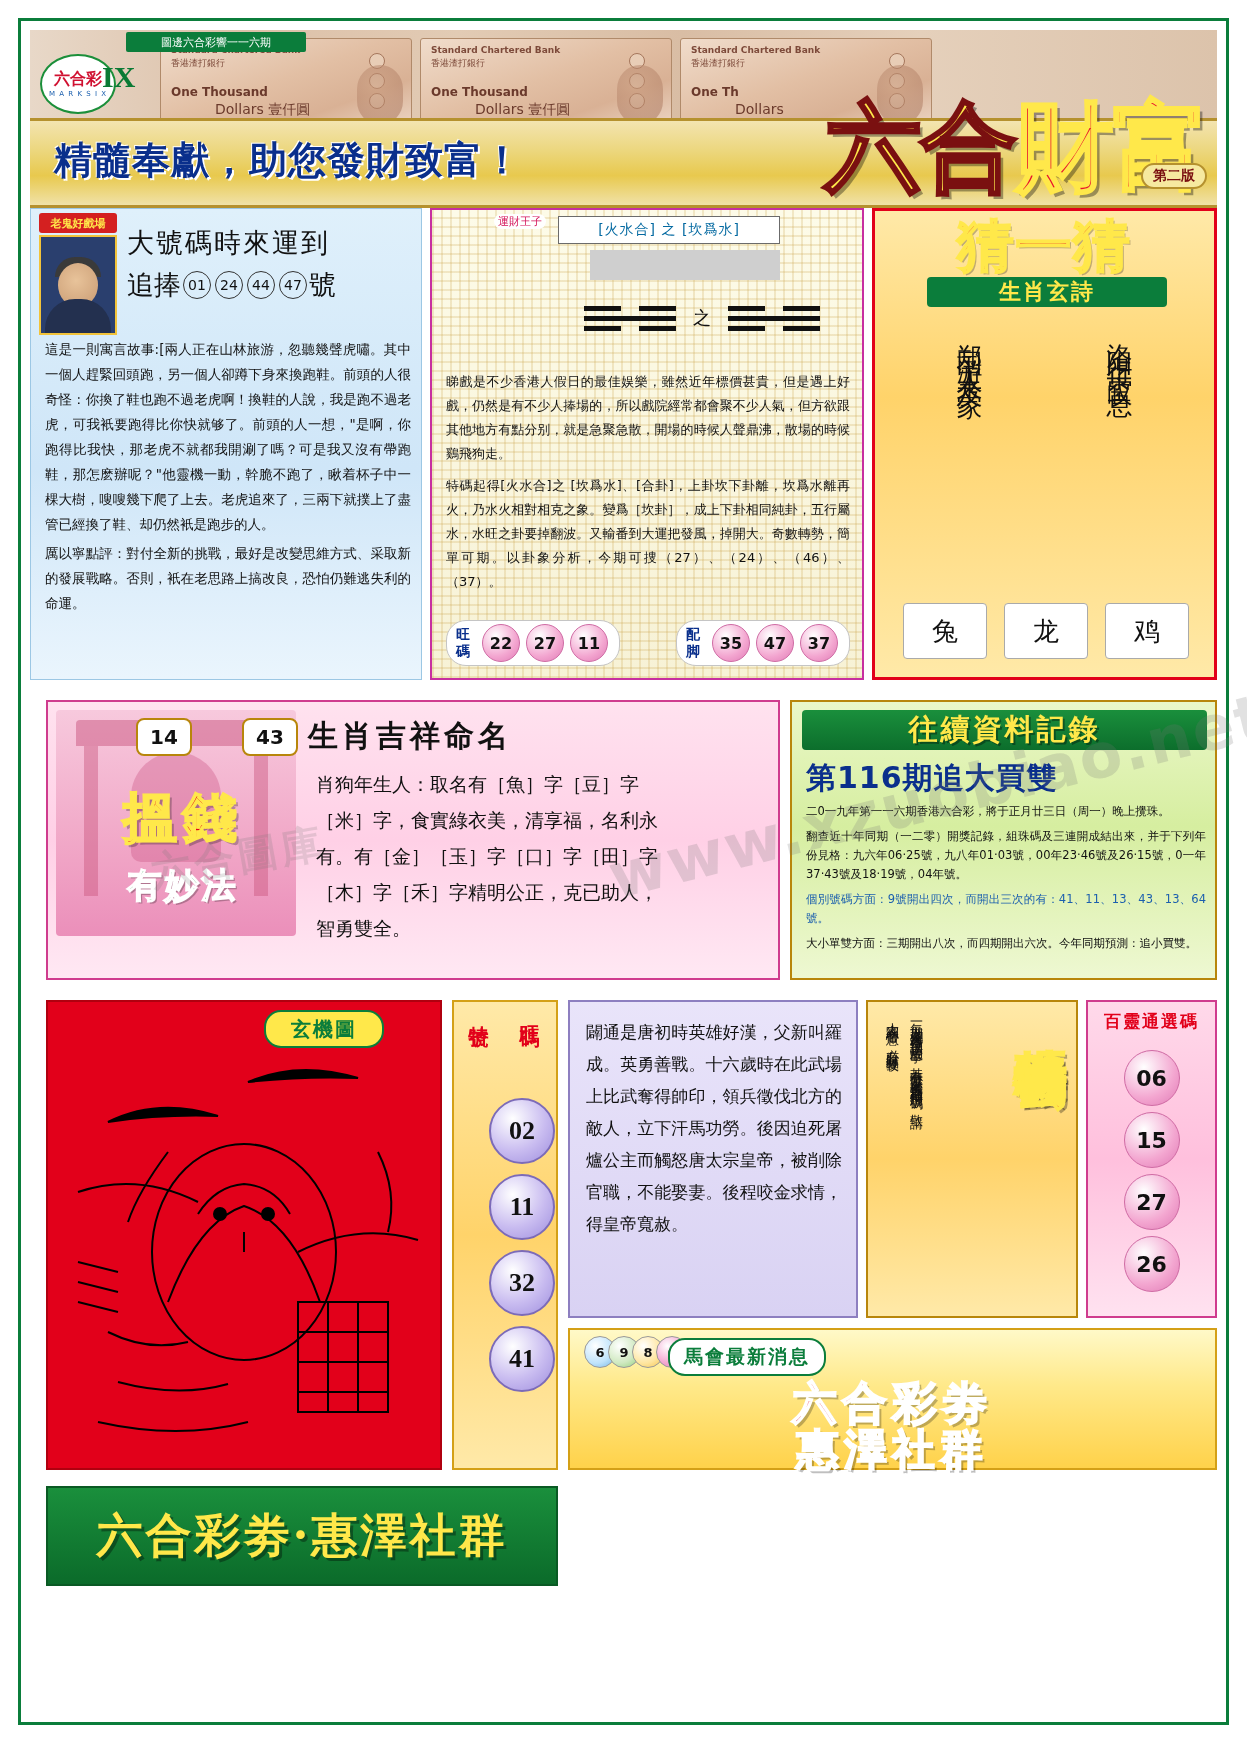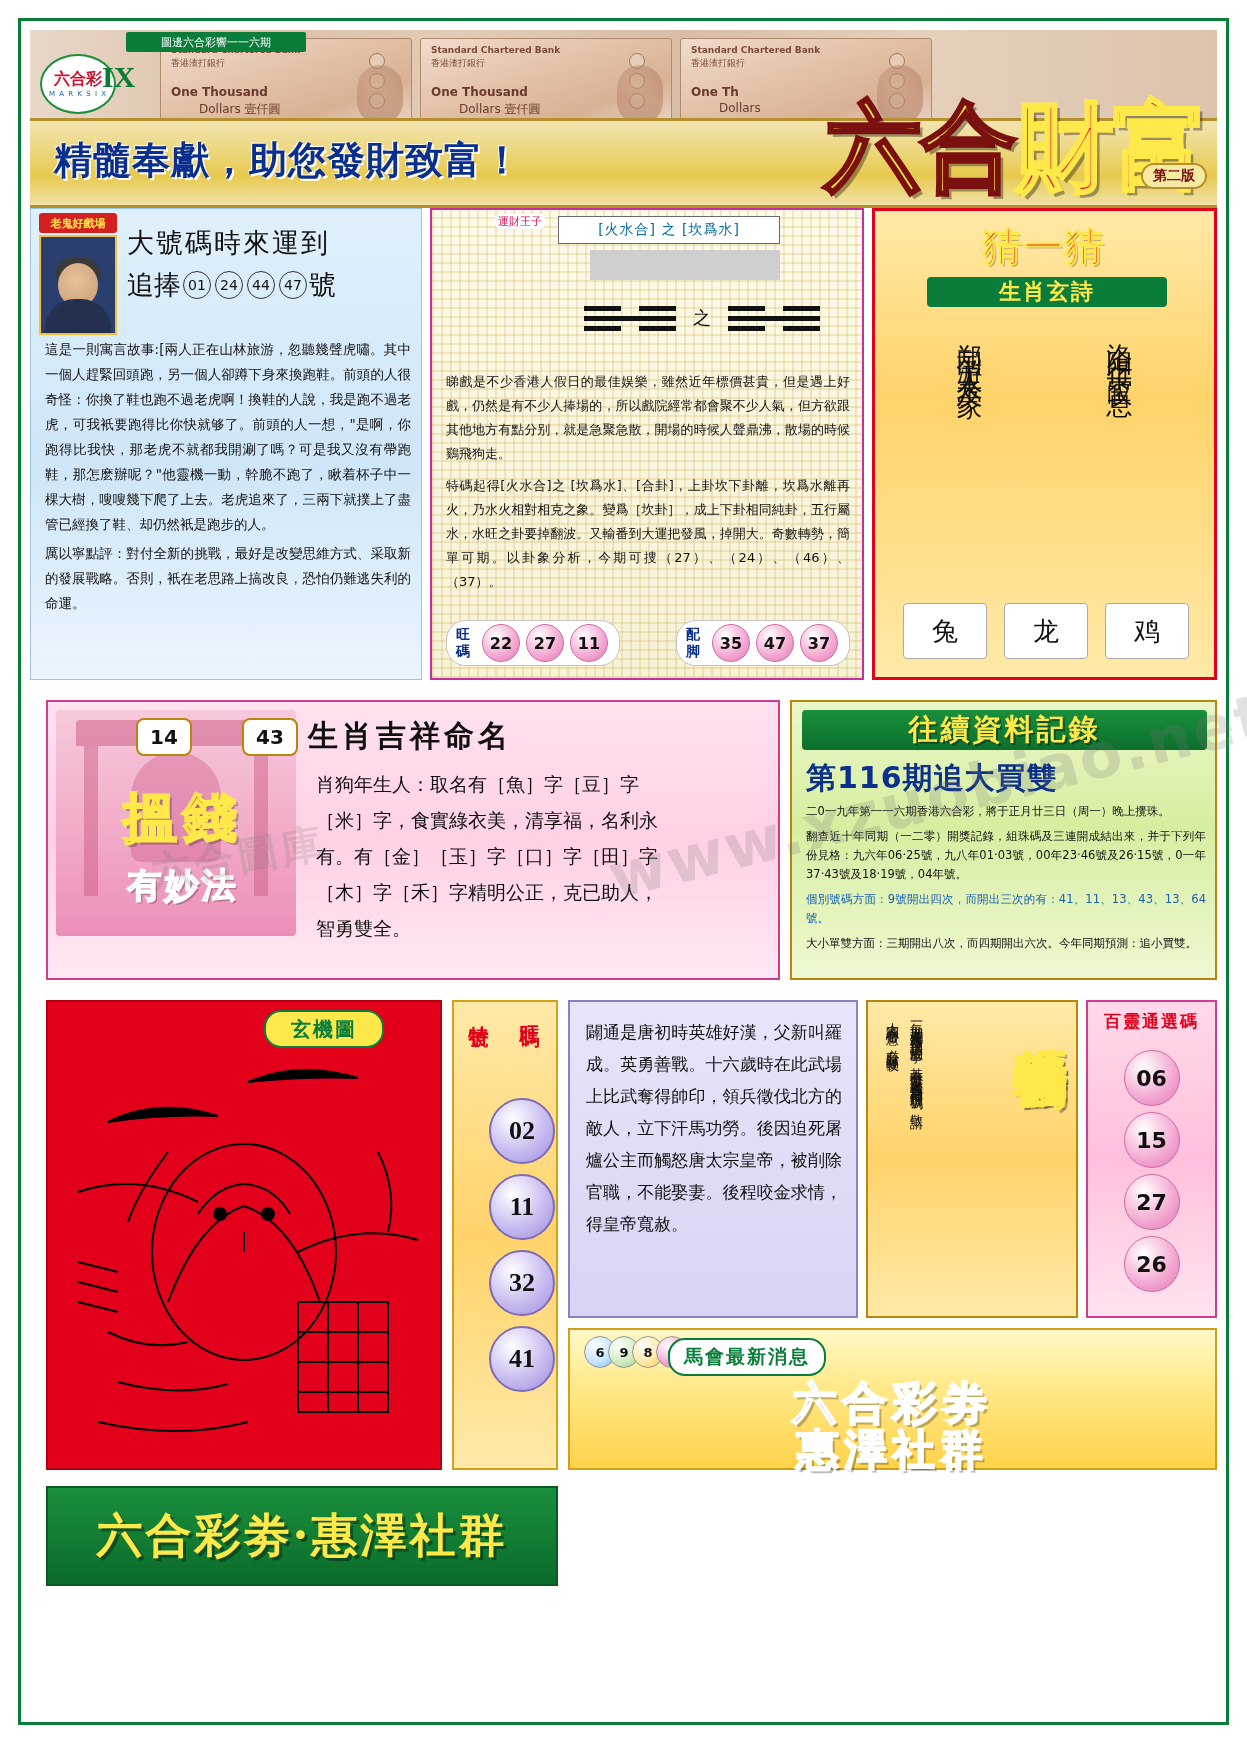--- a/index.html
+++ b/index.html
@@ -11,21 +11,21 @@
 
   
   .masthead{position:absolute;left:30px;top:30px;width:1187px;height:170px;overflow:hidden;}
   .mh-bg{position:absolute;left:0;top:0;width:1187px;height:110px;
     background:linear-gradient(90deg,#e8d8c8 0%,#dcc0a8 18%,#e2cbb4 36%,#d9bda4 55%,#e5d0bb 75%,#dcc3ab 100%);}
   .note{position:absolute;top:8px;width:250px;height:96px;border:1px solid #b08a6a;border-radius:3px;
     background:linear-gradient(160deg,#f0dccb,#e2bfa4 45%,#d9b195 70%,#efdccd);}
   .note .bank{position:absolute;left:10px;top:6px;font-size:9px;color:#7d4a3a;font-weight:bold;}
   .note .bank2{position:absolute;left:10px;top:18px;font-size:9px;color:#7d4a3a;}
   .note .amt{position:absolute;left:10px;top:46px;font-size:12px;color:#6b3a2c;font-weight:bold;text-align:right;}
-  .note .amt2{position:absolute;left:10px;top:62px;font-size:12px;color:#6b3a2c;padding-left:28px;}
+  .note .amt2{position:absolute;left:26px;top:62px;font-size:14px;color:#6b3a2c;padding-left:28px;}
   .note .circles{position:absolute;right:26px;top:14px;}
   .note .circles i{display:block;width:14px;height:14px;border:1px solid #a5765b;border-radius:50%;margin-bottom:4px;background:#e8cdb6;}
   .note .port{position:absolute;right:8px;top:26px;width:46px;height:60px;border-radius:50%/40%;
     background:radial-gradient(circle at 40% 35%,#c89a7c,#a5715a);opacity:.55;}
 
   .logo-circle{position:absolute;left:10px;top:24px;width:72px;height:56px;border-radius:50%;
     background:#ffffff;border:2px solid #1b8f3a;display:flex;flex-direction:column;align-items:center;justify-content:center;z-index:6;}
   .logo-circle .l1{font-size:16px;color:#d01030;font-weight:bold;line-height:1;}
   .logo-circle .l2{font-size:7px;color:#1b5fae;letter-spacing:1px;margin-top:3px;}
   .logo-x{position:absolute;left:72px;top:30px;font-size:30px;color:#0a7a34;font-weight:bold;font-family:"Liberation Serif",serif;z-index:6;}
@@ -93,21 +93,21 @@
   .ball-group{display:flex;align-items:center;background:#fff;border:1px solid #c5c5c5;border-radius:20px;padding:3px 8px 3px 4px;}
   .bg-label{width:24px;font-size:14px;font-weight:bold;color:#0a2f8c;line-height:17px;text-align:center;margin-right:4px;}
   .ball{width:36px;height:36px;border-radius:50%;display:flex;align-items:center;justify-content:center;
     font-size:16px;font-weight:bold;color:#111;margin:0 3px;
     background:radial-gradient(circle at 35% 30%,#ffffff,#f3a6d0 60%,#e07ab5);border:1px solid #cf6ba4;}
 
   
   .col-right{position:absolute;left:872px;top:208px;width:345px;height:472px;border:3px solid #e2001a;box-sizing:border-box;
     background:linear-gradient(180deg,#ffe9a8,#ffd36a 40%,#ffe9a8);}
   .guess-title{position:absolute;left:12px;top:10px;width:315px;height:52px;display:flex;align-items:center;justify-content:center;}
-  .guess-title span{font-size:39px;font-weight:normal;color:#e2001a;-webkit-text-stroke:2px #ffe84a;letter-spacing:2px;
+  .guess-title span{font-size:56px;font-weight:bold;color:#e2001a;-webkit-text-stroke:2px #ffe84a;letter-spacing:2px;
     text-shadow:2px 2px 0 rgba(0,0,0,.25);}
   .guess-sub{position:absolute;left:52px;top:66px;width:240px;height:30px;background:#0b7d3b;border-radius:4px;
     display:flex;align-items:center;justify-content:center;color:#ffe84a;font-size:22px;font-weight:bold;letter-spacing:2px;}
   .poem{position:absolute;left:20px;top:112px;width:300px;height:280px;display:flex;justify-content:space-around;
     font-family:"DejaVu Serif","Liberation Serif",serif;}
   .poem .line{writing-mode:vertical-rl;text-orientation:upright;font-size:26px;line-height:34px;color:#111;letter-spacing:8px;}
   .zodiac{position:absolute;left:28px;bottom:18px;width:286px;display:flex;justify-content:space-between;}
   .zodiac .z{width:82px;height:54px;background:#fff;border:1px solid #aaa;border-radius:4px;display:flex;align-items:center;
     justify-content:center;font-size:26px;color:#111;font-family:"DejaVu Serif","Liberation Serif",serif;}
 

